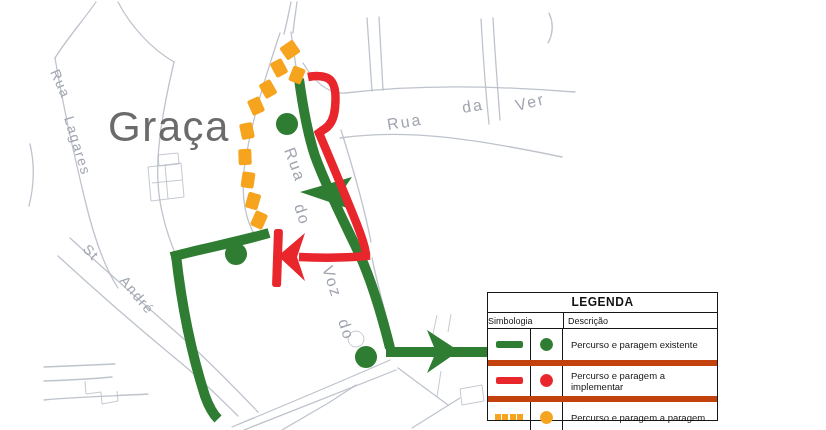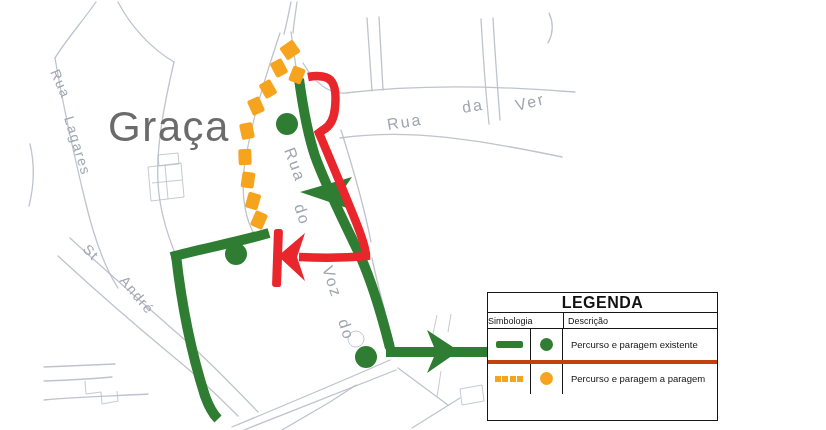--- a/index.html
+++ b/index.html
@@ -14,27 +14,27 @@
   .street-label-sm{fill:var(--label_gray);font-size:14px;letter-spacing:1.5px;}
   .r-exist{stroke:var(--existing);fill:none;}
   .f-exist{fill:var(--existing);}
   .r-impl{stroke:var(--implement);fill:none;}
   .f-impl{fill:var(--implement);}
   .f-supr{fill:var(--suppress);}
 
   
   .legend{position:absolute;left:487px;top:292px;width:231px;height:129px;background:#fff;
           border:1.6px solid #161616;box-sizing:border-box;color:#111;}
-  .lg-title{height:19px;line-height:19px;text-align:center;font-weight:bold;font-size:16px;
+  .lg-title{height:19px;line-height:19px;text-align:center;font-weight:bold;font-size:12px;
             letter-spacing:.5px;border-bottom:1px solid #161616;}
   .lg-head{display:grid;grid-template-columns:75px 1fr;height:15px;border-bottom:1px solid #161616;
            font-size:9px;align-items:center;}
   .lg-h1{text-align:left;}
   .lg-h2{padding-left:4px;border-left:1px solid #161616;height:100%;display:flex;align-items:center;}
-  .lg-row{display:grid;grid-template-columns:43px 32px 1fr;height:30.5px;border-bottom:4px solid #c2410c;
+  .lg-row{display:grid;grid-template-columns:43px 32px 1fr;height:30.5px;border-bottom:6px solid #c2410c;
           align-items:center;font-size:9.5px;}
   .lg-row:last-child{border-bottom:none;}
   .lg-cell{height:100%;display:flex;align-items:center;justify-content:center;box-sizing:border-box;}
   .lg-c1{border-right:1px solid #161616;}
   .lg-c2{border-right:1px solid #161616;}
   .lg-c3{justify-content:flex-start;padding-left:8px;}
   .sw-line{width:27px;height:7px;border-radius:2px;}
   .sw-dot{width:13px;height:13px;border-radius:50%;}
   .sw-dashes{display:flex;gap:1.5px;}
   .sw-dashes span{width:6px;height:6px;display:block;background:var(--suppress);}
@@ -147,20 +147,29 @@
     <div class="lg-cell lg-c1">
           <div class="sw-line bg-exist"></div>
         </div>
     <div class="lg-cell lg-c2">
           <div class="sw-dot bg-exist"></div>
         </div>
     <div class="lg-cell lg-c3">Percurso e paragem existente</div>
   </div>
   <div class="lg-row">
     <div class="lg-cell lg-c1">
+          <div class="sw-line bg-impl"></div>
+        </div>
+    <div class="lg-cell lg-c2">
+          <div class="sw-dot bg-impl"></div>
+        </div>
+    <div class="lg-cell lg-c3">Percurso e paragem a implementar</div>
+  </div>
+  <div class="lg-row">
+    <div class="lg-cell lg-c1">
           <div class="sw-dashes">
             <span></span>
             <span></span>
             <span></span>
             <span></span>
           </div>
         </div>
     <div class="lg-cell lg-c2">
           <div class="sw-dot bg-supr"></div>
         </div>

